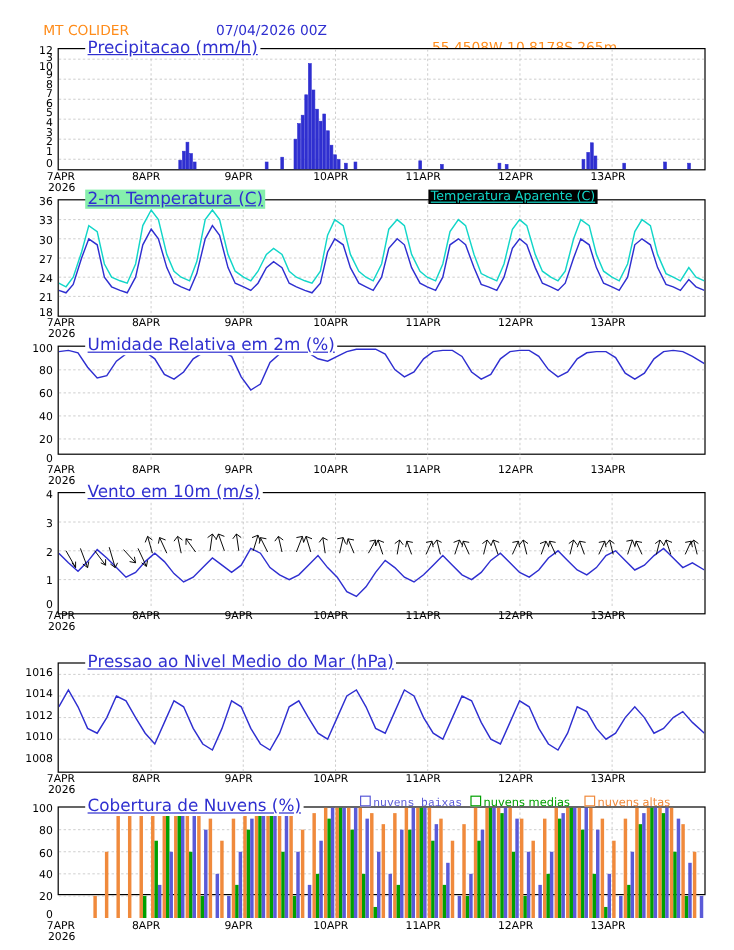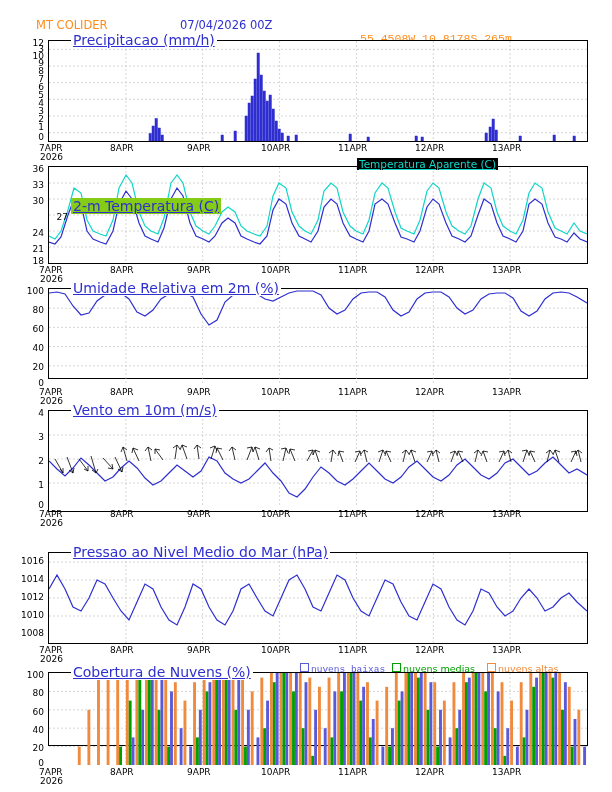--- a/index.html
+++ b/index.html
@@ -4,21 +4,21 @@
 <style>
   html,body{margin:0;padding:0;background:#ffffff;}
   body{width:612px;height:792px;font-family:"DejaVu Sans",sans-serif;color:#000;}
   .page{position:relative;width:612px;height:792px;overflow:hidden;}
 
   .hdr{position:absolute;width:100%;text-align:center;}
   .title{top:2px;font-size:12.5px;color:#2f2fd0;letter-spacing:.2px;font-family:"DejaVu Sans",sans-serif;}
   .subrow{position:absolute;top:18px;left:0;width:612px;height:14px;}
   .station{position:absolute;left:36px;top:0;font-size:11.5px;color:#ff8c1a;}
   .date{position:absolute;left:180px;top:0;font-size:11.5px;color:#2f2fd0;}
-  .coords{position:absolute;left:360px;top:14px;font-size:11.5px;color:#ff8c1a;font-family:Liberation Mono, monospace;}
+  .coords{position:absolute;left:360px;top:14px;font-size:11.5px;color:#ff8c1a;}
 
   .panel{position:absolute;left:48px;width:540px;border:1px solid #000;box-sizing:border-box;background:#fff;}
   .ptitle{position:absolute;font-size:14px;color:#2f2fd0;text-decoration:underline;white-space:nowrap;}
   .ptitle2{position:absolute;font-size:10.5px;color:#12d6c8;text-decoration:underline;white-space:nowrap;}
   .ytick{position:absolute;font-size:9px;color:#000;text-align:right;width:44px;left:0;transform:translateY(-50%);}
   .xtick{position:absolute;font-size:9px;color:#000;transform:translateX(-1px);}
   .yearlab{position:absolute;font-size:9px;color:#000;}
 
   svg{display:block;}
   .legend{position:absolute;font-size:9.5px;white-space:nowrap;}
@@ -126,28 +126,28 @@
           <line x1="461.1" y1="0" x2="461.1" y2="96"></line>
         <line x1="0" y1="16" x2="538" y2="16"></line>
           <line x1="0" y1="32" x2="538" y2="32"></line>
         <line x1="0" y1="48" x2="538" y2="48"></line>
           <line x1="0" y1="64" x2="538" y2="64"></line>
         <line x1="0" y1="80" x2="538" y2="80"></line>
       </g>
       <polyline fill="none" stroke="#12d6c8" stroke-width="1.2" points="0,69 6,72 12,64 19,43 25,21 32,26 38,53 44,64 51,67 57,69 64,53 70,21 77,8 83,16 90,45 96,59 102,64 109,67 115,51 122,16 128,8 134,16 141,45 147,59 154,64 160,67 166,59 173,45 179,40 186,45 192,59 198,64 205,67 211,69 218,59 224,29 230,16 237,21 243,45 250,59 256,64 262,67 269,53 275,24 282,16 288,21 294,45 301,59 307,64 314,67 320,53 326,26 333,16 339,21 346,45 352,61 358,64 365,67 371,53 378,24 384,16 390,21 397,45 403,59 410,64 416,67 422,59 429,32 435,16 442,21 448,45 454,59 461,64 467,67 474,53 480,26 486,16 493,21 499,45 506,61 512,64 518,67 525,56 531,64 538,67"></polyline>
       <polyline fill="none" stroke="#2f2fd0" stroke-width="1.2" points="0,75 6,77 12,70 19,48 25,32 32,37 38,64 44,72 51,75 57,77 64,64 70,37 77,24 83,32 90,56 96,69 102,72 109,75 115,61 122,32 128,21 134,29 141,56 147,69 154,72 160,75 166,69 173,56 179,51 186,56 192,69 198,72 205,75 211,77 218,69 224,43 230,32 237,37 243,56 250,69 256,72 262,75 269,64 275,40 282,32 288,37 294,56 301,69 307,72 314,75 320,64 326,37 333,32 339,37 346,56 352,70 358,72 365,75 371,64 378,40 384,32 390,37 397,56 403,69 410,72 416,75 422,69 429,48 435,32 442,37 448,56 454,69 461,72 467,75 474,64 480,37 486,32 493,37 499,56 506,70 512,72 518,75 525,66 531,72 538,75"></polyline>
     </svg>
-    <div class="ptitle" style="left:22px;top:-9px;background:#84cc16;padding:0 2px;margin-top:40px;">2-m Temperatura (C)</div>
+    <div class="ptitle" style="left:22px;top:-9px;background:#86efac;padding:0 2px;">2-m Temperatura (C)</div>
     <div class="ptitle2" style="left:308px;top:-9px;background:#000000;padding:0 2px;">Temperatura Aparente (C)</div>
   </div>
   <div>
     <div class="ytick" style="top:169px;">36</div>
     <div class="ytick" style="top:185px;">33</div>
     <div class="ytick" style="top:201px;">30</div>
-    <div class="ytick" style="top:217px;padding-left:24px;">27</div>
+    <div class="ytick" style="top:217px;">27</div>
     <div class="ytick" style="top:233px;">24</div>
     <div class="ytick" style="top:249px;">21</div>
     <div class="ytick" style="top:261px;">18</div>
   </div>
   <div>
     <div class="xtick" style="left:40px;top:265px;">7APR</div>
     <div class="xtick" style="left:111px;top:265px;">8APR</div>
     <div class="xtick" style="left:188px;top:265px;">9APR</div>
     <div class="xtick" style="left:262px;top:265px;">10APR</div>
     <div class="xtick" style="left:339px;top:265px;">11APR</div>

